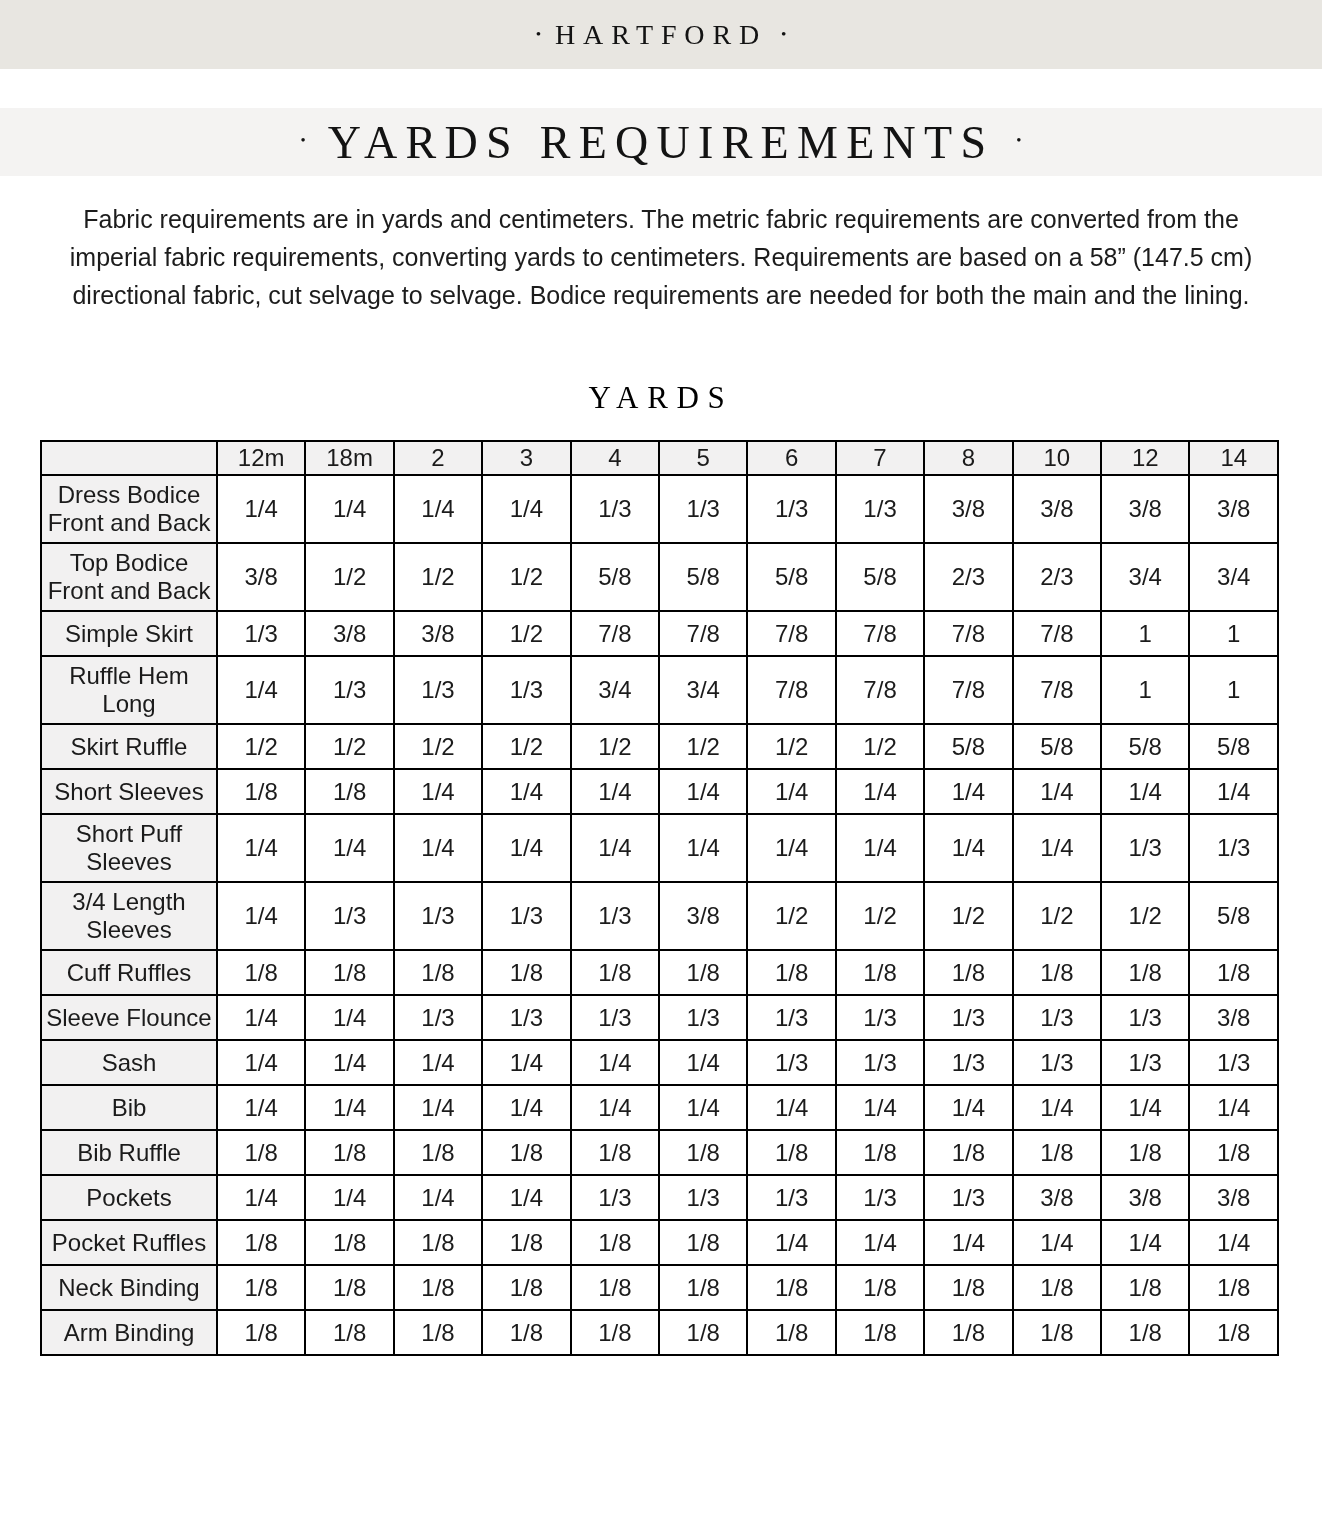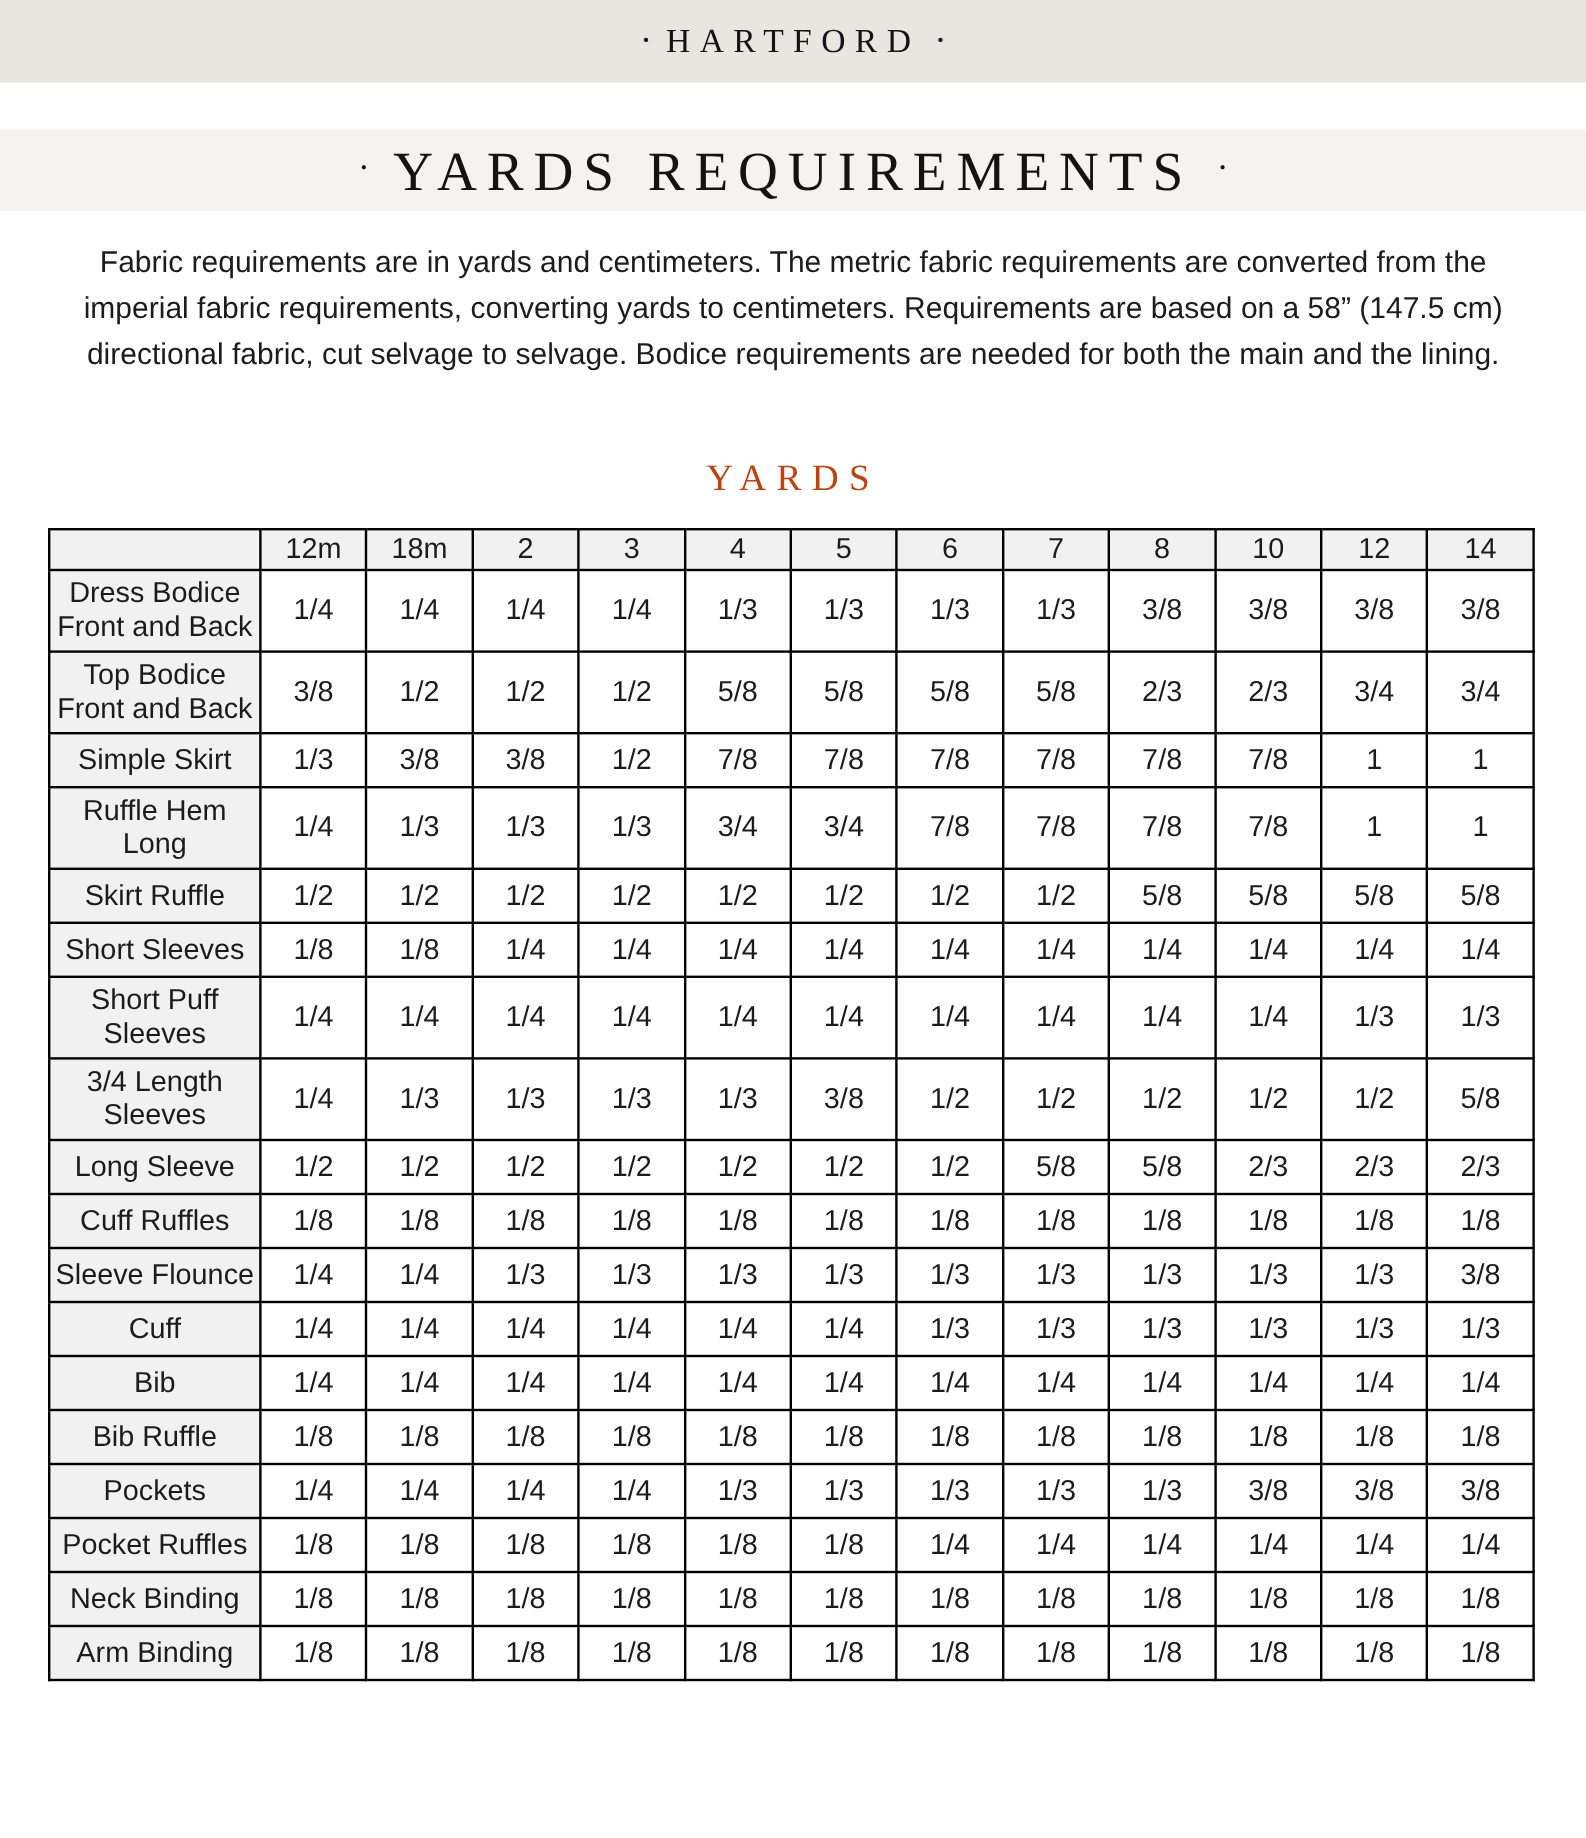--- a/index.html
+++ b/index.html
@@ -67,21 +67,21 @@
     text-align: center;
   }
 
   
   .yards-heading {
     margin-top: 66px;
     text-align: center;
     font-family: "Liberation Serif", "DejaVu Serif", serif;
     font-size: 31px;
     letter-spacing: 0.28em;
-    color: #c2410c;
+    color: #000000;
   }
 
   
   .table-wrap { margin: 24px 40px 0 40px; }
   table.fabric {
     border-collapse: collapse;
     table-layout: fixed;
     width: 1239px;
     font-size: 24px;
     color: #1b1b1b;
@@ -272,35 +272,20 @@
           <td class="val">1/3</td>
           <td class="val">3/8</td>
           <td class="val">1/2</td>
           <td class="val">1/2</td>
           <td class="val">1/2</td>
           <td class="val">1/2</td>
           <td class="val">1/2</td>
           <td class="val">5/8</td>
         </tr>
         <tr>
-          <td class="row-label">Long Sleeve</td>
-          <td class="val">1/2</td>
-          <td class="val">1/2</td>
-          <td class="val">1/2</td>
-          <td class="val">1/2</td>
-          <td class="val">1/2</td>
-          <td class="val">1/2</td>
-          <td class="val">1/2</td>
-          <td class="val">5/8</td>
-          <td class="val">5/8</td>
-          <td class="val">2/3</td>
-          <td class="val">2/3</td>
-          <td class="val">2/3</td>
-        </tr>
-        <tr>
           <td class="row-label">Cuff Ruffles</td>
           <td class="val">1/8</td>
           <td class="val">1/8</td>
           <td class="val">1/8</td>
           <td class="val">1/8</td>
           <td class="val">1/8</td>
           <td class="val">1/8</td>
           <td class="val">1/8</td>
           <td class="val">1/8</td>
           <td class="val">1/8</td>
@@ -317,21 +302,21 @@
           <td class="val">1/3</td>
           <td class="val">1/3</td>
           <td class="val">1/3</td>
           <td class="val">1/3</td>
           <td class="val">1/3</td>
           <td class="val">1/3</td>
           <td class="val">1/3</td>
           <td class="val">3/8</td>
         </tr>
         <tr>
-          <td class="row-label">Cuff</td>
+          <td class="row-label">Sash</td>
           <td class="val">1/4</td>
           <td class="val">1/4</td>
           <td class="val">1/4</td>
           <td class="val">1/4</td>
           <td class="val">1/4</td>
           <td class="val">1/4</td>
           <td class="val">1/3</td>
           <td class="val">1/3</td>
           <td class="val">1/3</td>
           <td class="val">1/3</td>

